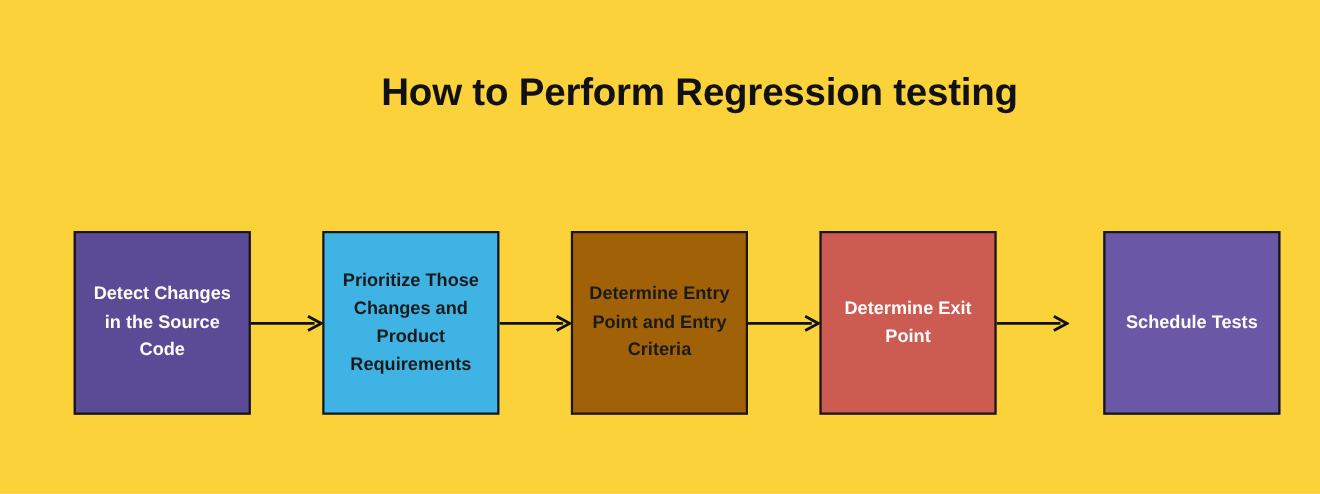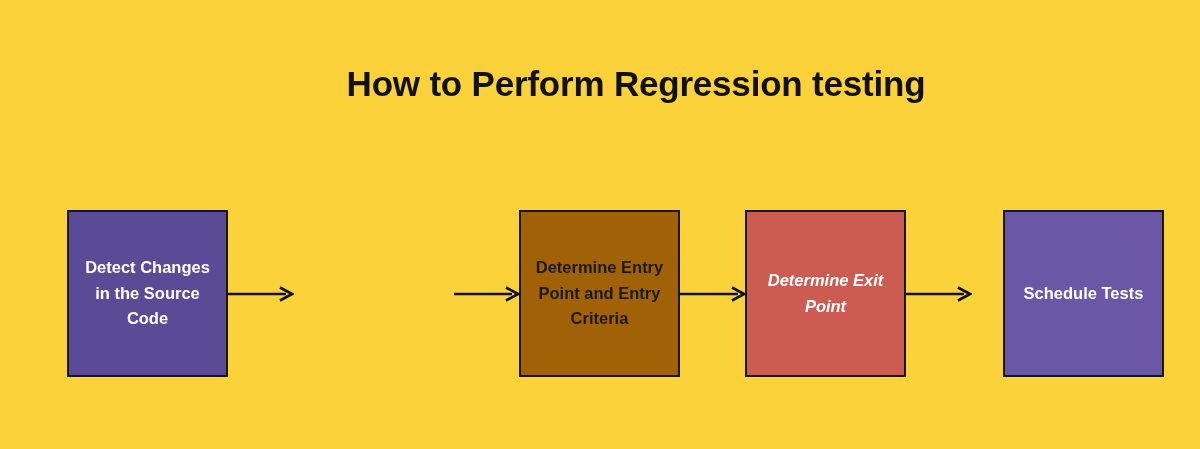--- a/index.html
+++ b/index.html
@@ -85,26 +85,29 @@
 <div id="canvas" style="background: rgb(252, 210, 59);">
 
   <div id="title" style="color: rgb(17, 17, 17);">How to Perform Regression testing</div>
 
   <div class="flow-row">
 
     <div class="node node-1" style="background: rgb(91, 75, 150); border-color: rgb(22, 22, 22);">
       <span class="node-label label-light" style="color: rgb(255, 255, 255);">Detect Changes in the Source Code</span>
     </div>
 
+    <div class="node node-2" style="background: rgb(63, 179, 227); border-color: rgb(22, 22, 22);">
+      <span class="node-label label-dark" style="color: rgb(26, 26, 26);">Prioritize Those Changes and Product Requirements</span>
+    </div>
 
     <div class="node node-3" style="background: #a16207; border-color: rgb(22, 22, 22);">
       <span class="node-label label-dark" style="color: rgb(26, 26, 26);">Determine Entry Point and Entry Criteria</span>
     </div>
 
-    <div class="node node-4" style="background: rgb(204, 91, 82); border-color: rgb(22, 22, 22); font-style: italic;">
+    <div class="node node-4" style="background: rgb(204, 91, 82); border-color: rgb(22, 22, 22);">
       <span class="node-label label-light" style="color: rgb(255, 255, 255);">Determine Exit Point</span>
     </div>
 
     <div class="node node-5" style="background: rgb(106, 88, 166); border-color: rgb(22, 22, 22); margin-left: 32px;">
       <span class="node-label label-light" style="color: rgb(255, 255, 255);">Schedule Tests</span>
     </div>
 
   </div>
 
   <div class="connector conn-1">

